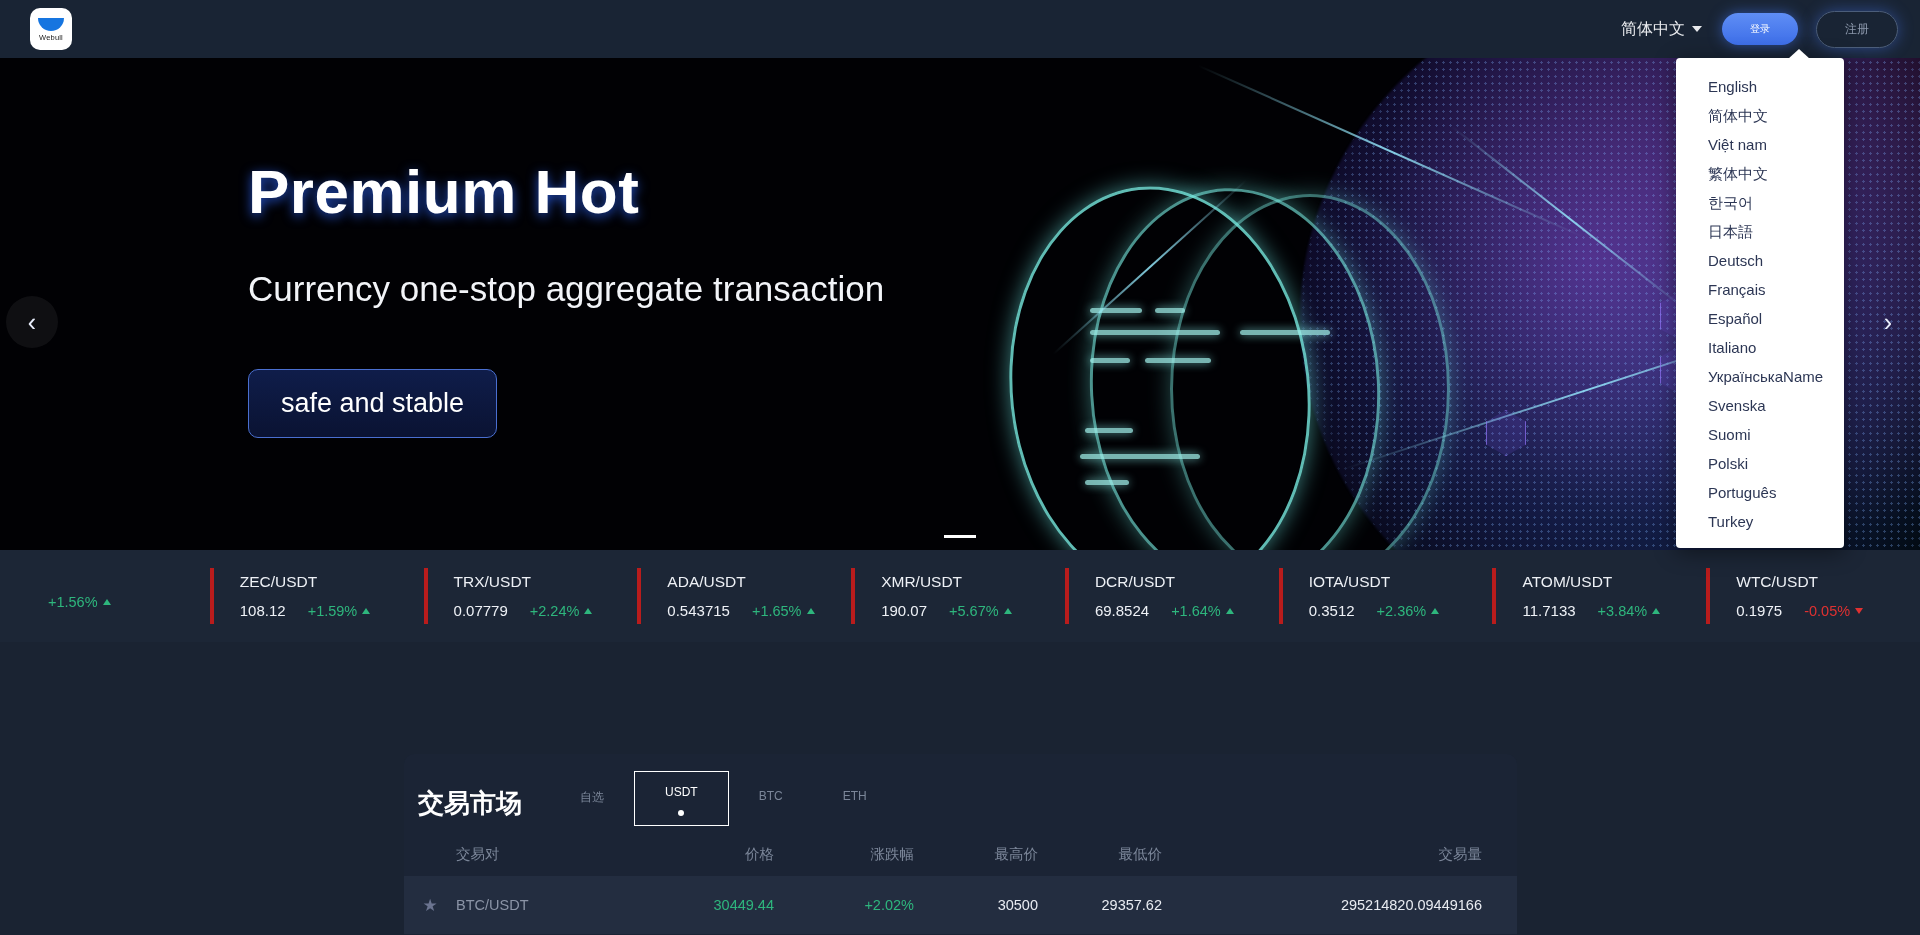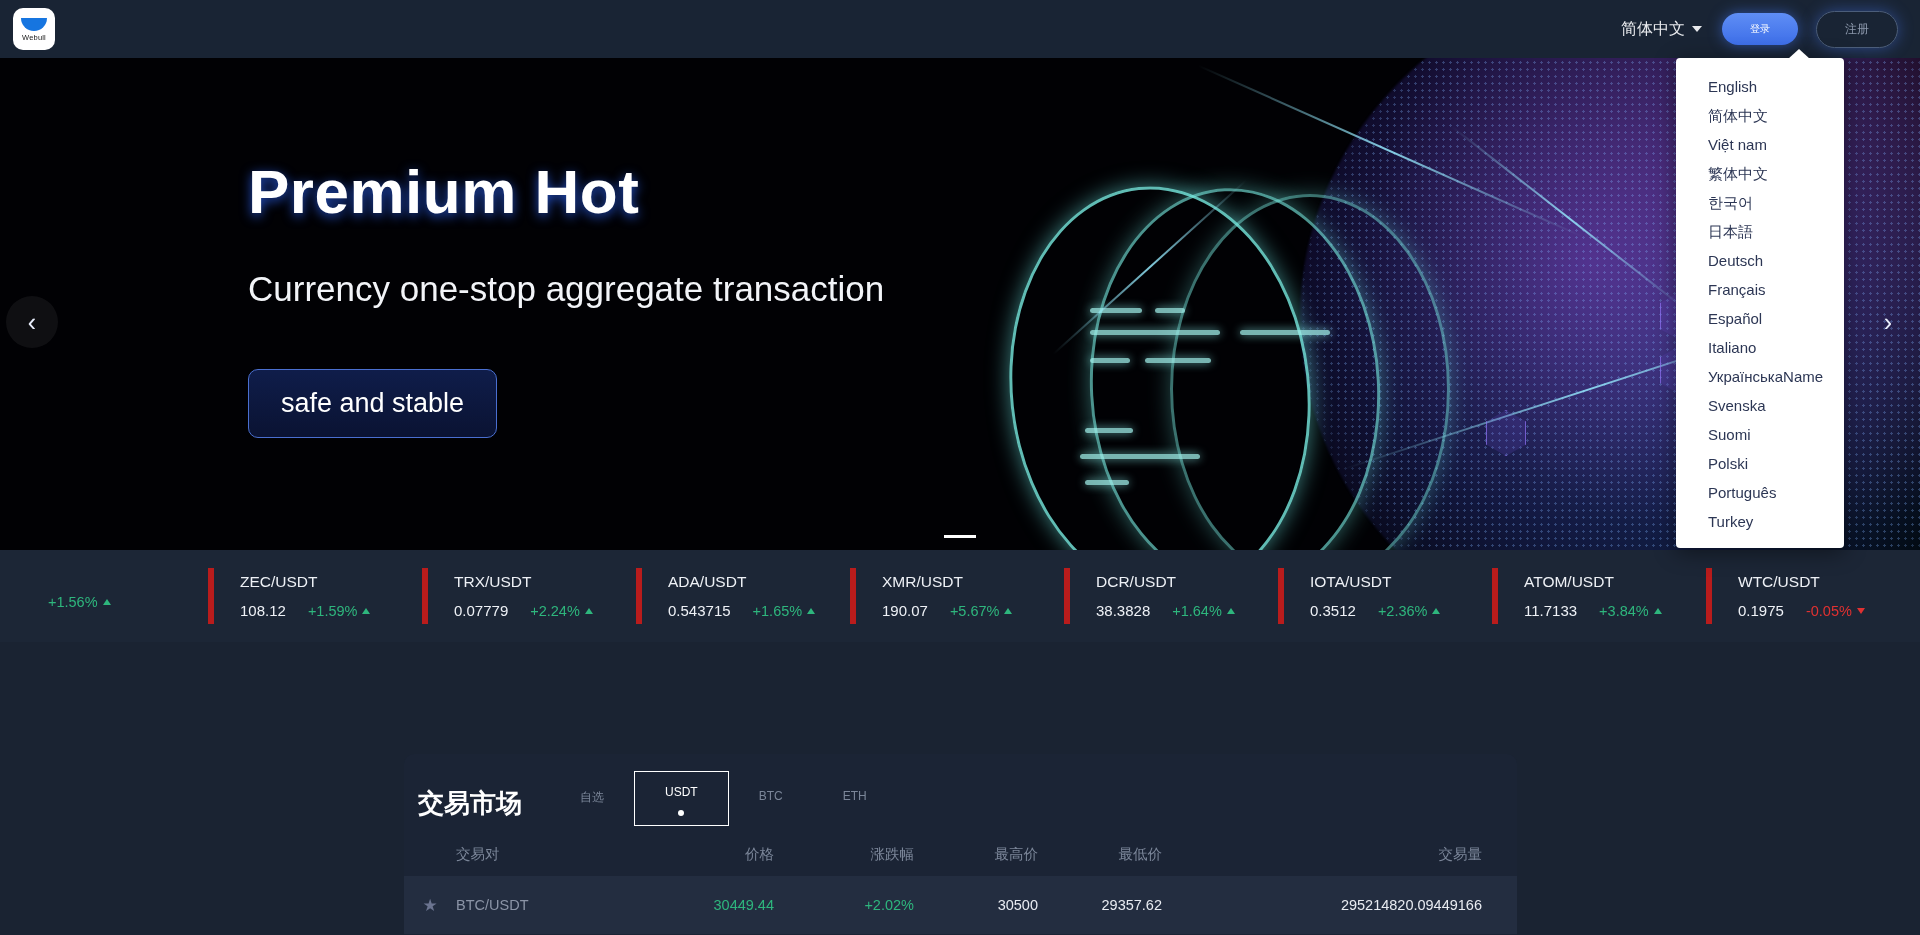--- a/index.html
+++ b/index.html
@@ -10,21 +10,21 @@
     overflow: hidden;
   }
   .page { position: relative; width: 1920px; height: 935px; background: #1a2332; }
 
   
   .header {
     position: absolute; top: 0; left: 0; width: 1920px; height: 58px;
     background: #192434; display: flex; align-items: center; z-index: 40;
   }
   .logo-box {
-    width: 42px; height: 42px; margin-left: 13px; background: #fff;
+    width: 42px; height: 42px; margin-left: 30px; background: #fff;
     border-radius: 10px; display: flex; flex-direction: column;
     align-items: center; justify-content: center; flex: none;
   }
   .logo-bowl {
     width: 26px; height: 13px; background: #1675e0;
     border-radius: 0 0 26px 26px; margin-top: 2px;
   }
   .logo-word { font-size: 7.5px; color: #222; margin-top: 2px; letter-spacing: .2px; }
 
   .nav { display: flex; align-items: center; margin-left: 38px; height: 58px; }
@@ -143,21 +143,21 @@
     width: 32px; height: 3px; background: #fff; z-index: 8;
   }
 
   
   .ticker {
     position: absolute; top: 550px; left: 0; width: 1920px; height: 92px;
     background: #1c2troll; background: #1c2636; display: flex; align-items: center;
   }
   .tick {
     flex: 1 1 0; height: 56px; padding: 0 0 0 26px;
-    border-right: 6px solid #b91c1c; display: flex; flex-direction: column;
+    border-right: 4px solid #b91c1c; display: flex; flex-direction: column;
     justify-content: center; min-width: 0;
   }
   .tick:last-child { border-right: none; }
   .tick-pair { font-size: 15.5px; color: #eef1f6; margin-bottom: 11px; white-space: nowrap; }
   .tick-row { display: flex; align-items: center; gap: 22px; white-space: nowrap; }
   .tick-price { font-size: 15px; color: #eef1f6; }
   .tick-chg { font-size: 14.5px; display: flex; align-items: center; gap: 5px; }
   .up { color: #2eb67d; }
   .down { color: #e03131; }
   .tri-up { width: 0; height: 0; border-left: 4px solid transparent;
@@ -313,21 +313,21 @@
         <span class="tick-price">190.07</span>
         <span class="tick-chg up">
           <span>+5.67%</span>
           <span class="tri-up"></span>
         </span>
       </div>
     </div>
     <div class="tick">
       <div class="tick-pair">DCR/USDT</div>
       <div class="tick-row">
-        <span class="tick-price">38.3828</span>
+        <span class="tick-price">69.8524</span>
         <span class="tick-chg up">
           <span>+1.64%</span>
           <span class="tri-up"></span>
         </span>
       </div>
     </div>
     <div class="tick">
       <div class="tick-pair">IOTA/USDT</div>
       <div class="tick-row">
         <span class="tick-price">0.3512</span>

